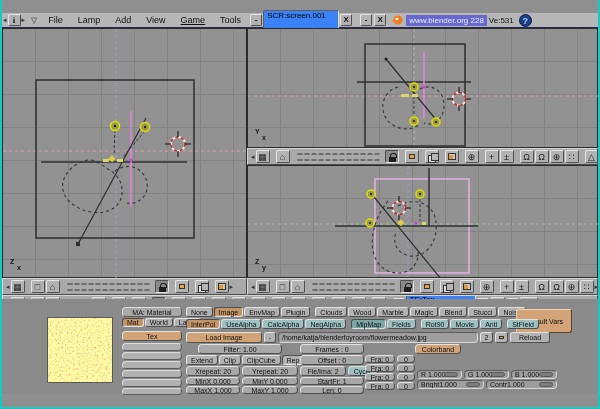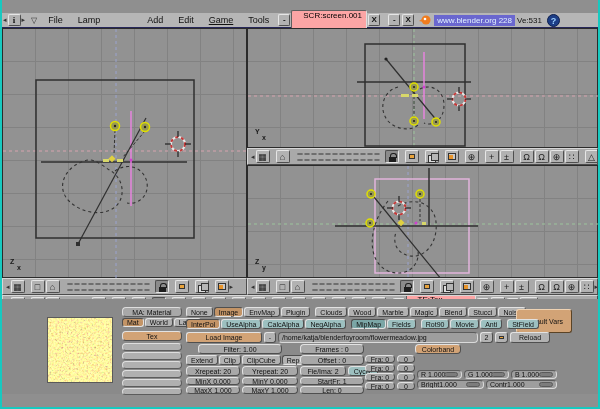--- a/index.html
+++ b/index.html
@@ -22,23 +22,23 @@
     border-bottom:1px solid #27275a;display:flex;align-items:center;font-size:9px;color:#111;}
   .arr{font-size:7px;color:#333;padding:0 1px;}
   .mb-ibtn{width:13px;height:12px;background:#b2b2b2;border:1px solid;
     border-color:#e6e6e6 #4f4f4f #4f4f4f #e6e6e6;border-radius:2px;text-align:center;
     font-size:9px;font-weight:bold;line-height:10px;font-family:"Liberation Serif",serif;}
   .mb-menus{display:flex;gap:15px;margin-left:10px;margin-right:8px;}
   .mb-menus span{cursor:default;}
   .sq-btn{width:12px;height:12px;background:#b2b2b2;border:1px solid;
     border-color:#e6e6e6 #4f4f4f #4f4f4f #e6e6e6;border-radius:2px;font-size:8px;
     line-height:10px;text-align:center;font-weight:bold;margin:0 1px;}
-  .field{height:20px;background:#fca5a5;border:1px solid;
+  .field{height:20px;background:#3b82f6;border:1px solid;
     border-color:#5f5f5f #dedede #dedede #5f5f5f;border-radius:2px;font-size:8px;
-    line-height:10px;padding:0 11px;color:#000;white-space:nowrap;}
+    line-height:10px;padding:0 3px;color:#000;white-space:nowrap;}
   .urlchip{background:#6a67cf;color:#e2f2ff;font-size:8px;padding:1px 3px;margin-left:2px;}
   .vertext{font-size:8px;padding:0 2px;color:#111;white-space:nowrap;}
   .helpbtn{width:13px;height:13px;border-radius:50%;background:#1c3d86;color:#9fd2ff;
     font-size:9px;font-weight:bold;text-align:center;line-height:12px;
     border:1px solid #0d1f4d;margin-left:3px;}
   
   .vp{position:absolute;background:
       repeating-linear-gradient(to right,transparent 0 32px,#828282 32px 33px),
       repeating-linear-gradient(to bottom,transparent 0 32px,#828282 32px 33px),
       #929292;border:1px solid #2b2b2b;}
@@ -144,22 +144,22 @@
 
 
   <div class="menubar">
     <span class="arr">◂</span>
     <div class="mb-ibtn">i</div>
     <span class="arr">▸</span>
     <span class="arr" style="font-size:8px;margin-left:4px;">▽</span>
     <div class="mb-menus">
         <span class="mmenu" style="font-size: 9px; color: rgb(17, 17, 17);">File</span>
         <span class="mmenu" style="font-size: 9px; color: rgb(17, 17, 17);">Lamp</span>
-        <span class="mmenu" style="font-size: 9px; color: rgb(17, 17, 17); margin-left: 32px;">Add</span>
-        <span class="mmenu" style="font-size: 9px; color: rgb(17, 17, 17);">Edit</span>
+        <span class="mmenu" style="font-size: 9px; color: rgb(17, 17, 17);">Add</span>
+        <span class="mmenu" style="font-size: 9px; color: rgb(17, 17, 17);">View</span>
         <span class="mmenu" style="font-size: 9px; color: rgb(17, 17, 17); text-decoration: underline;">Game</span>
         <span class="mmenu" style="font-size: 9px; color: rgb(17, 17, 17);">Tools</span>
       </div>
     <div class="sq-btn">-</div>
     <div class="field" style="width:76px;">SCR:screen.001</div>
     <div class="sq-btn">X</div>
     <div style="width:6px;"></div>
     <div class="sq-btn">-</div>
     <div class="sq-btn">X</div>
     <svg width="14" height="12" style="margin-left:3px;">

